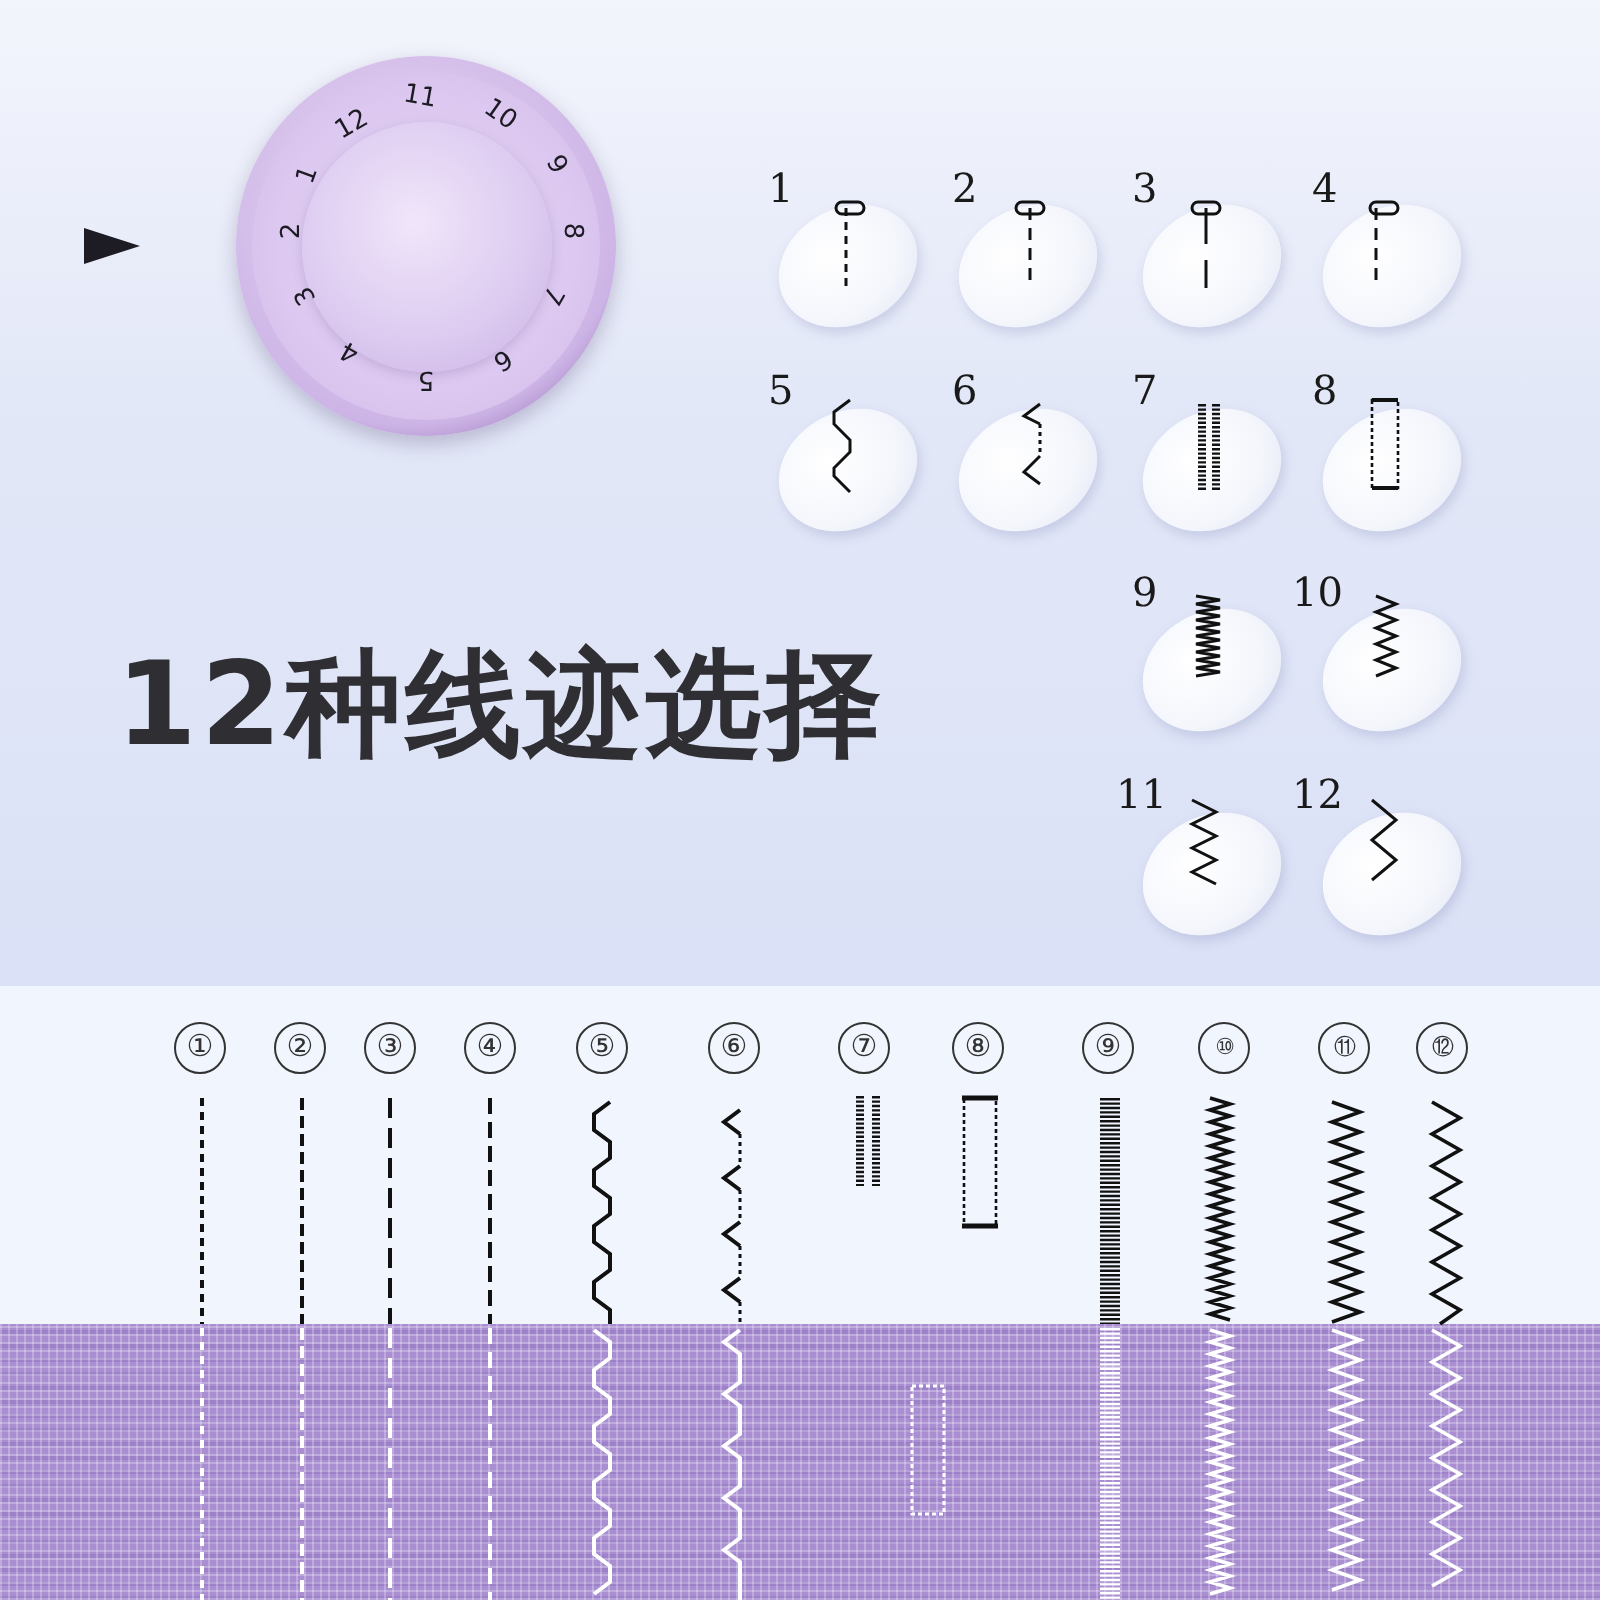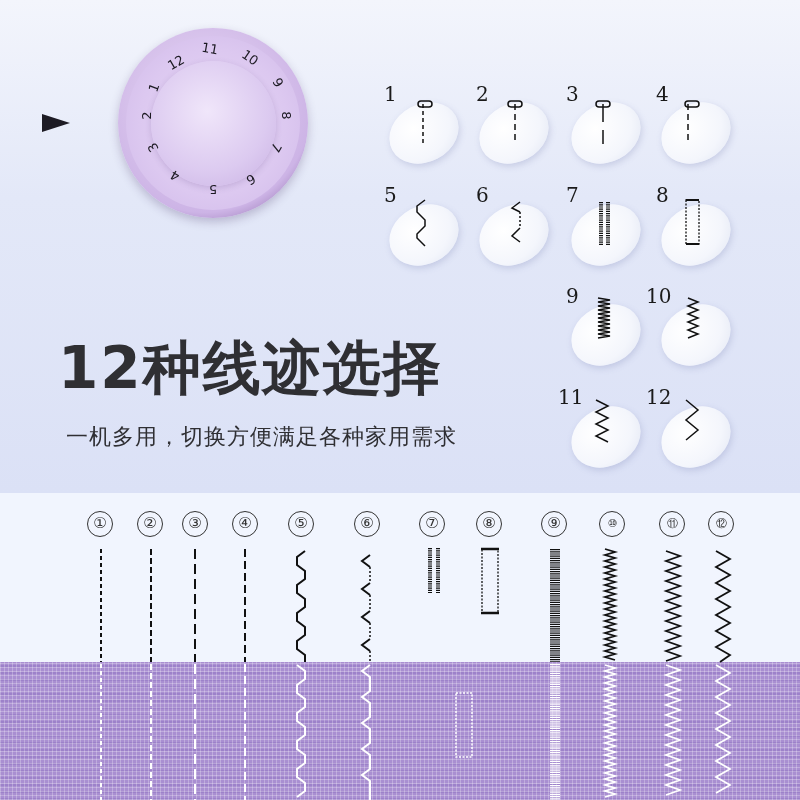--- a/index.html
+++ b/index.html
@@ -43,21 +43,21 @@
     background: radial-gradient(ellipse at 40% 35%, #ffffff 0%, #f4f6fc 60%, #dfe4f2 100%);
     transform: rotate(-28deg);
     box-shadow: 0 3px 6px rgba(110,120,170,0.25);
   }
   .btn-label {
     position: absolute; font-family: "DejaVu Serif", serif; font-size: 20px; color: #1a1a1a;
   }
   .btn-icon { position: absolute; }
 
   .headline {
-    position: absolute; left: 58px; top: 330px; font-size: 58px; font-weight: bold;
+    position: absolute; left: 58px; top: 314px; font-size: 58px; font-weight: bold;
     color: #2f2f33; letter-spacing: 2px; font-family: "DejaVu Sans", sans-serif;
   }
   .subline {
     position: absolute; left: 66px; top: 422px; font-size: 22px; color: #2f2f33;
     letter-spacing: 1px;
   }
 
   .bottom-panel {
     position: absolute; left: 0; top: 493px; width: 800px; height: 307px; background: #f1f5fe;
   }
@@ -176,21 +176,20 @@
     <polyline points="2,2 14,8 2,14 14,20 2,26 14,32 2,38 14,44" fill="none" stroke="#111" stroke-width="1.5"></polyline>
   </svg>
 
   <span class="btn-label" style="left:646px;top:385px">12</span>
   <div class="btn" style="left:660px;top:408px"></div>
   <svg class="btn-icon" style="left:684px;top:398px" width="18" height="50">
     <polyline points="2,2 14,12 2,22 14,32 2,42" fill="none" stroke="#111" stroke-width="1.5"></polyline>
   </svg>
 
   <div class="headline">12种线迹选择</div>
-  <div class="subline">一机多用，切换方便满足各种家用需求</div>
 </div>
 
 <div class="bottom-panel">
   <span class="stitch-num" style="left:87px">①</span>
   <span class="stitch-num" style="left:137px">②</span>
   <span class="stitch-num" style="left:182px">③</span>
   <span class="stitch-num" style="left:232px">④</span>
   <span class="stitch-num" style="left:288px">⑤</span>
   <span class="stitch-num" style="left:354px">⑥</span>
   <span class="stitch-num" style="left:419px">⑦</span>

